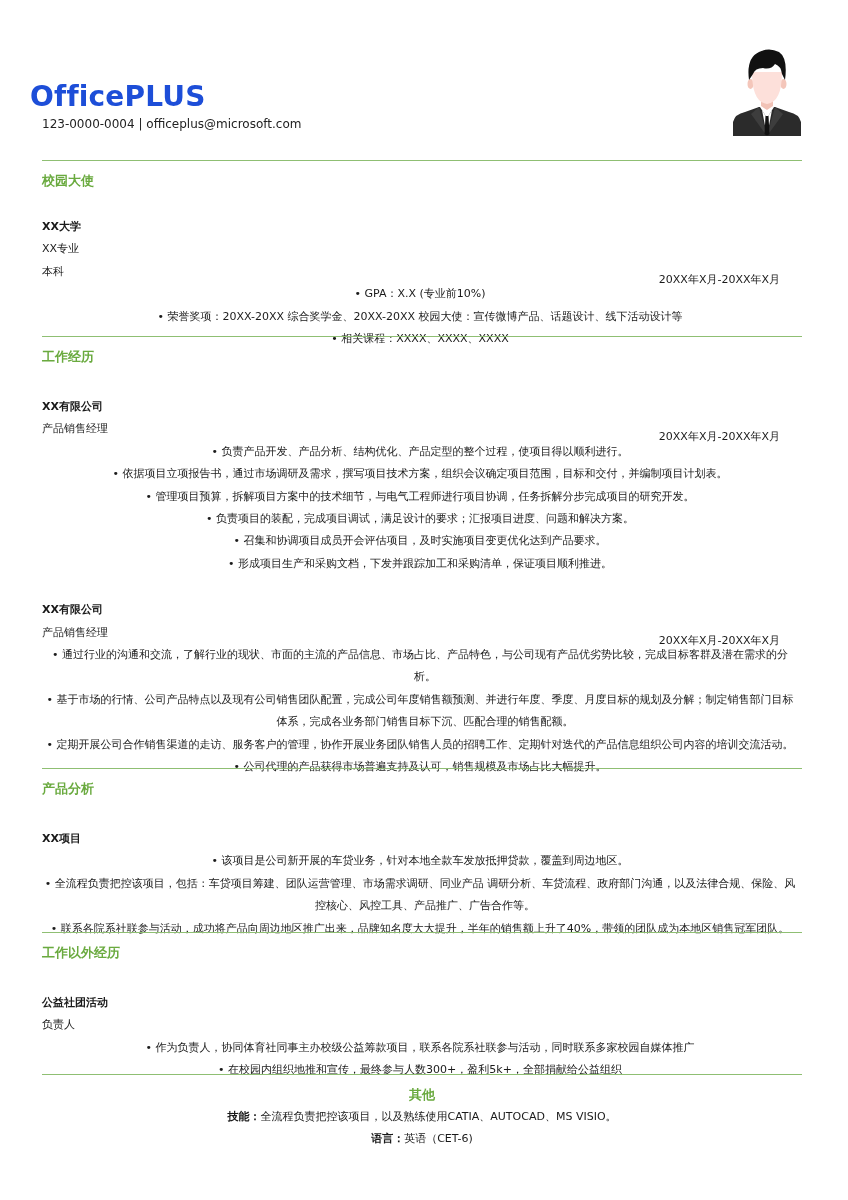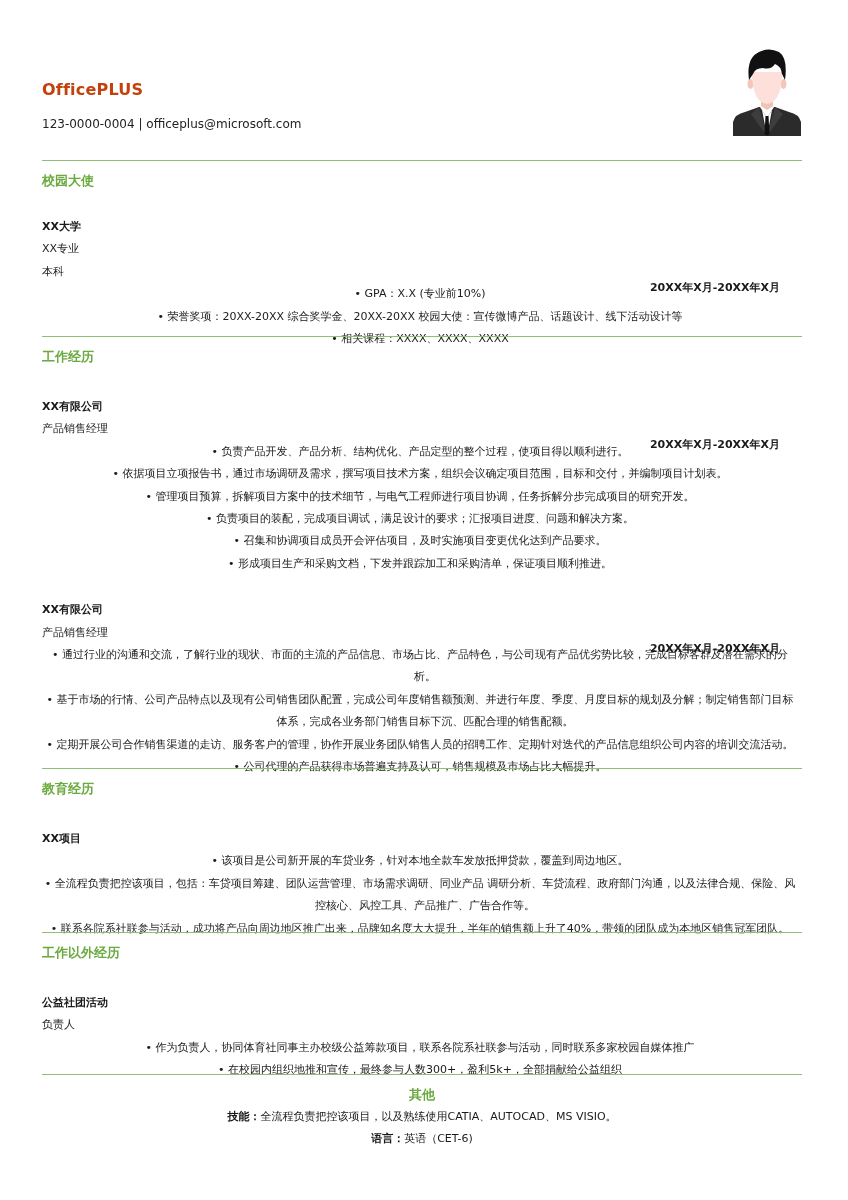--- a/index.html
+++ b/index.html
@@ -1,26 +1,26 @@
 <!DOCTYPE html>
 <html><head>
 <meta charset="utf-8">
 <style>
   * { margin: 0; padding: 0; box-sizing: border-box; }
   html, body { width: 848px; height: 1200px; background: #ffffff; }
   body { font-family: "DejaVu Sans", "Liberation Sans", sans-serif; color: #1a1a1a; position: relative; overflow: hidden; }
-  .name { position: absolute; left: 42px; top: 80px; font-size: 16px; font-weight: bold; color: #c2410c; letter-spacing: 0.2px; }
+  .name { position: absolute; left: 30px; top: 80px; font-size: 28px; font-weight: bold; color: #1d4ed8; letter-spacing: 0.2px; }
   .contact { position: absolute; left: 42px; top: 117px; font-size: 12px; color: #222; }
   .avatar { position: absolute; left: 733px; top: 44px; width: 68px; height: 92px; }
   .section { position: absolute; left: 42px; width: 760px; }
   .divider { height: 1px; background: #8fbf73; width: 760px; }
   .sec-title { font-size: 13px; font-weight: bold; color: #6aaa3f; margin-top: 9px; height: 22px; line-height: 22px; }
   .line { font-size: 11px; line-height: 22.4px; height: 22.4px; color: #1a1a1a; position: relative; white-space: nowrap; }
   .bold { font-weight: bold; margin-top: 24px; }
-  .date { position: absolute; right: 22px; top: 16px; font-weight: bold; }
+  .date { position: absolute; right: 22px; top: 8px; }
   .bullet { font-size: 11px; line-height: 22.4px; color: #1a1a1a; padding-left: 10px; text-indent: -10px; padding-right: 4px; text-align: center; }
   .bullet::before { content: "• "; }
   .label { font-weight: bold; }
 </style>
 </head>
 <body>
 
 <div class="name">OfficePLUS</div>
 <div class="contact">123-0000-0004 | officeplus@microsoft.com</div>
 
@@ -83,21 +83,21 @@
     <span class="date">20XX年X月-20XX年X月</span>
   </div>
   <div class="bullet">通过行业的沟通和交流，了解行业的现状、市面的主流的产品信息、市场占比、产品特色，与公司现有产品优劣势比较，完成目标客群及潜在需求的分析。</div>
   <div class="bullet">基于市场的行情、公司产品特点以及现有公司销售团队配置，完成公司年度销售额预测、并进行年度、季度、月度目标的规划及分解；制定销售部门目标体系，完成各业务部门销售目标下沉、匹配合理的销售配额。</div>
   <div class="bullet">定期开展公司合作销售渠道的走访、服务客户的管理，协作开展业务团队销售人员的招聘工作、定期针对迭代的产品信息组织公司内容的培训交流活动。</div>
   <div class="bullet">公司代理的产品获得市场普遍支持及认可，销售规模及市场占比大幅提升。</div>
 </div>
 
 <div class="section" style="top:768px;">
   <div class="divider"></div>
-  <div class="sec-title">教育经历</div>
+  <div class="sec-title">产品分析</div>
   <div style="height:4px"></div>
   <div class="line bold">XX项目</div>
   <div class="bullet">该项目是公司新开展的车贷业务，针对本地全款车发放抵押贷款，覆盖到周边地区。</div>
   <div class="bullet">全流程负责把控该项目，包括：车贷项目筹建、团队运营管理、市场需求调研、同业产品   调研分析、车贷流程、政府部门沟通，以及法律合规、保险、风控核心、风控工具、产品推广、广告合作等。</div>
   <div class="bullet">联系各院系社联参与活动，成功将产品向周边地区推广出来，品牌知名度大大提升，半年的销售额上升了40%，带领的团队成为本地区销售冠军团队。</div>
 </div>
 
 <div class="section" style="top:932px;">
   <div class="divider"></div>
   <div class="sec-title">工作以外经历</div>

